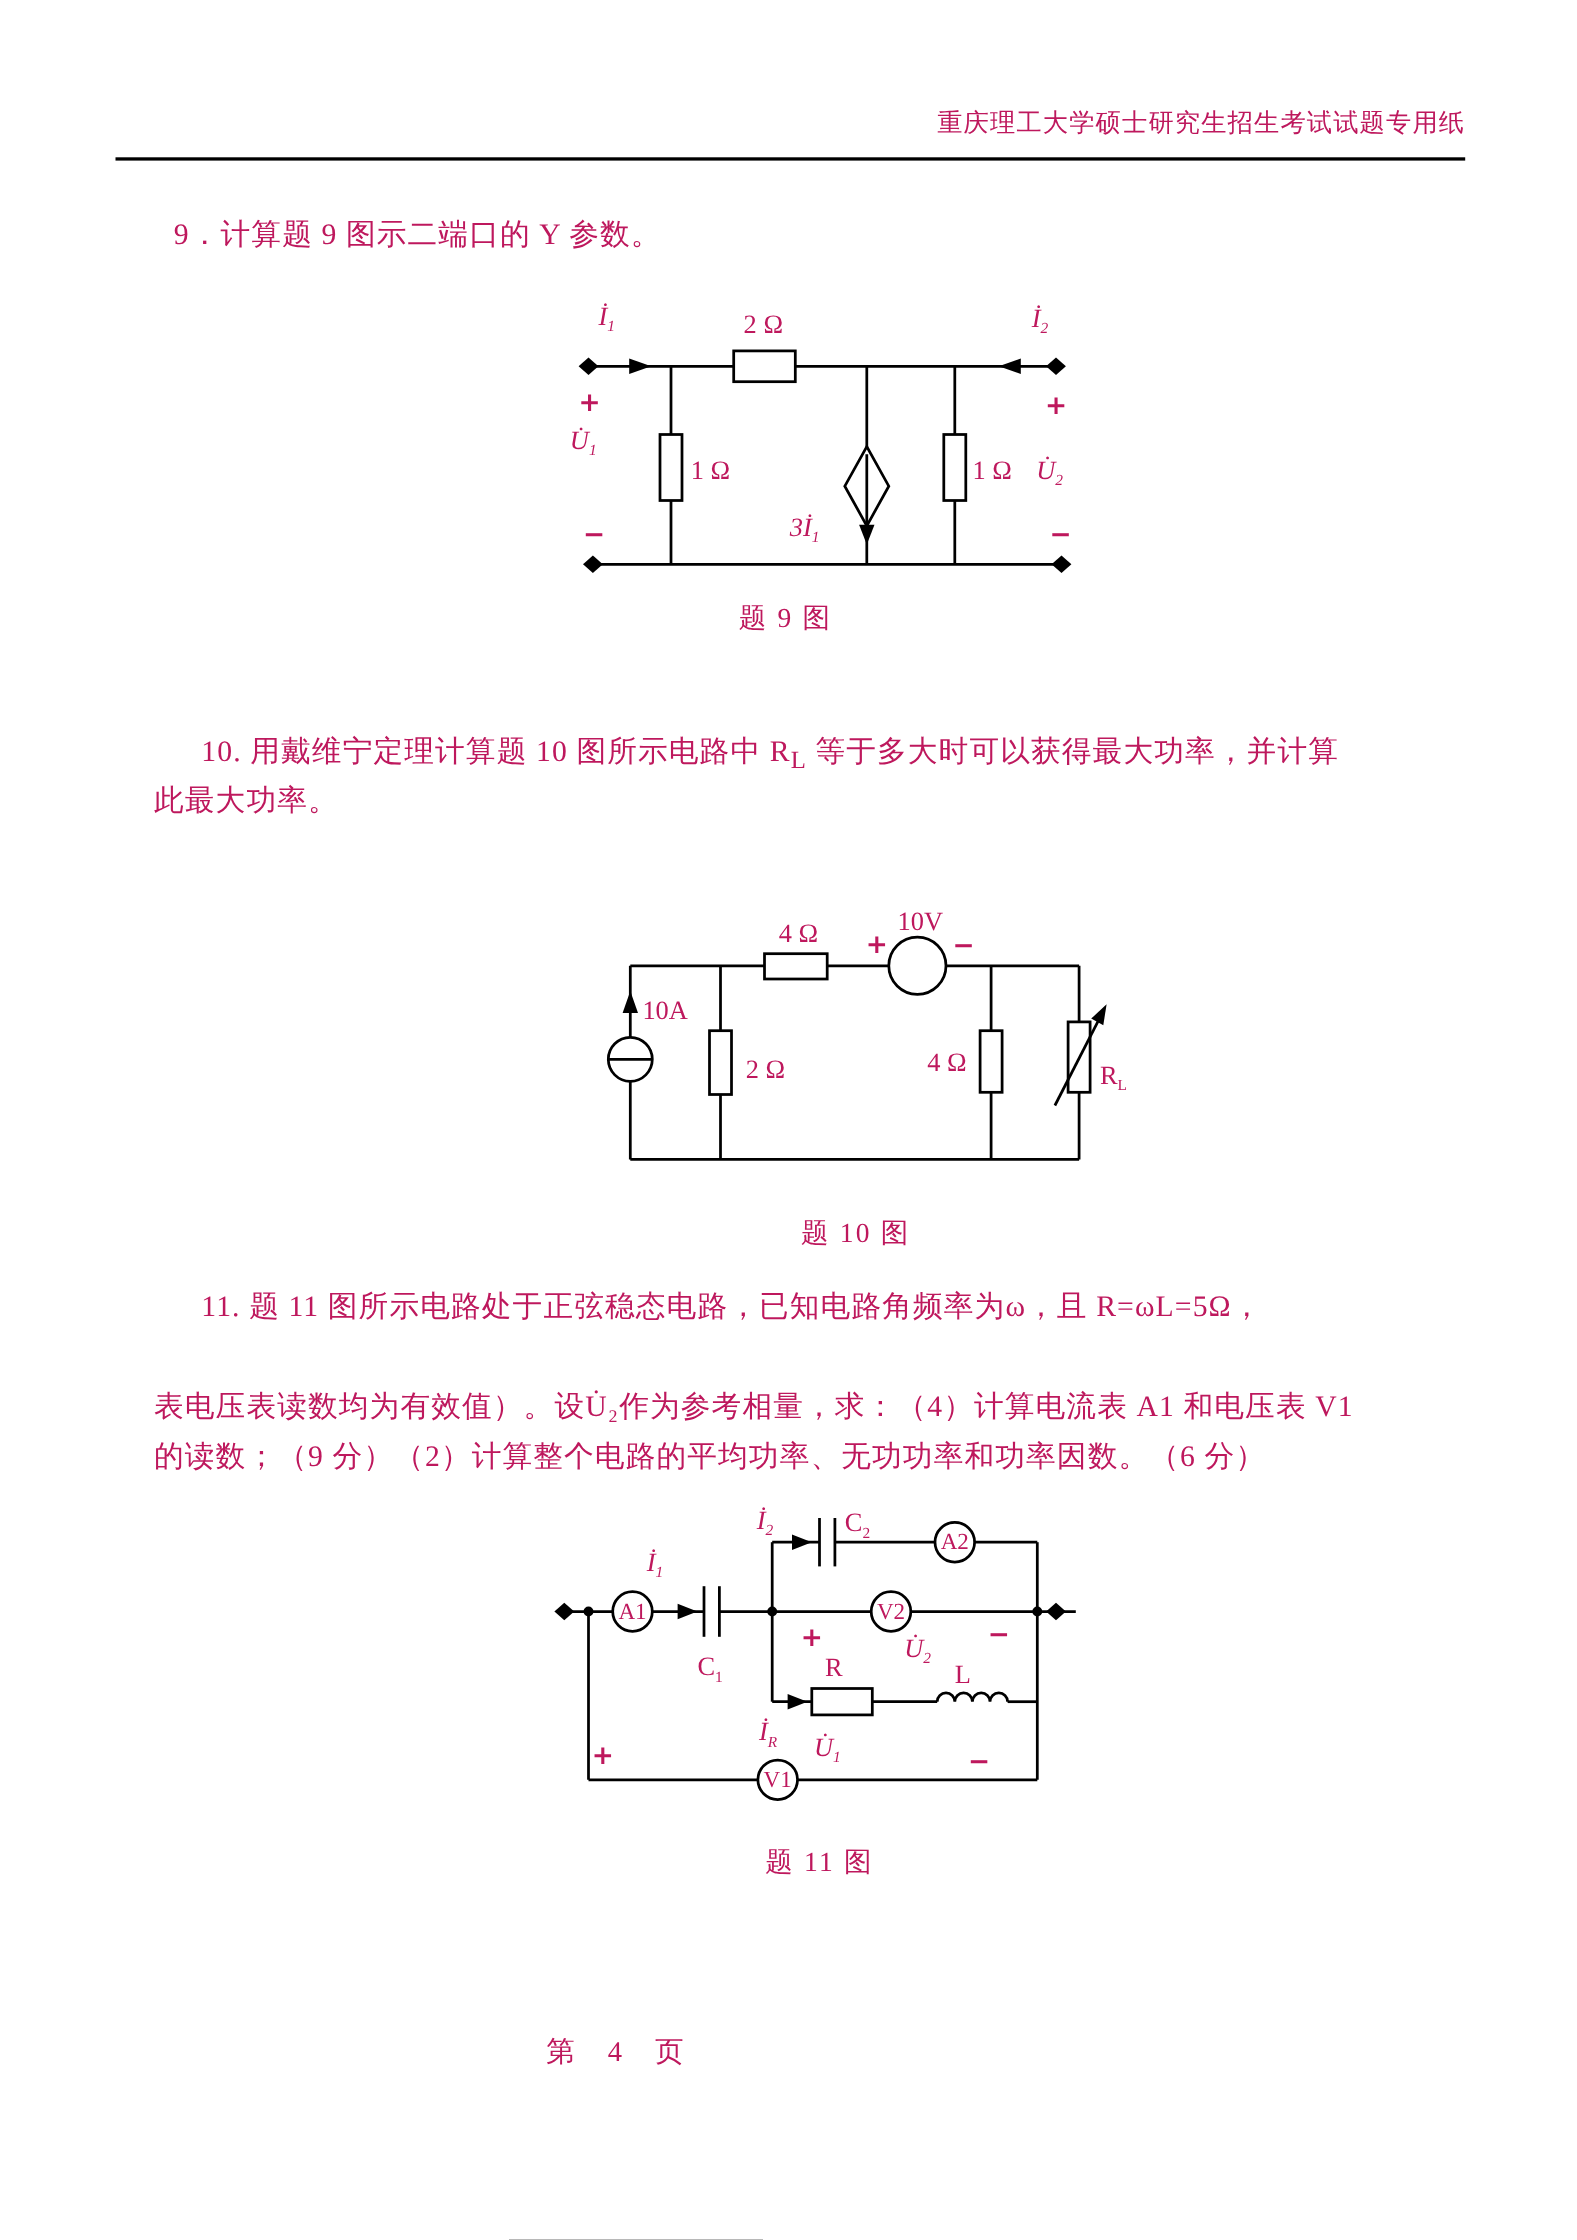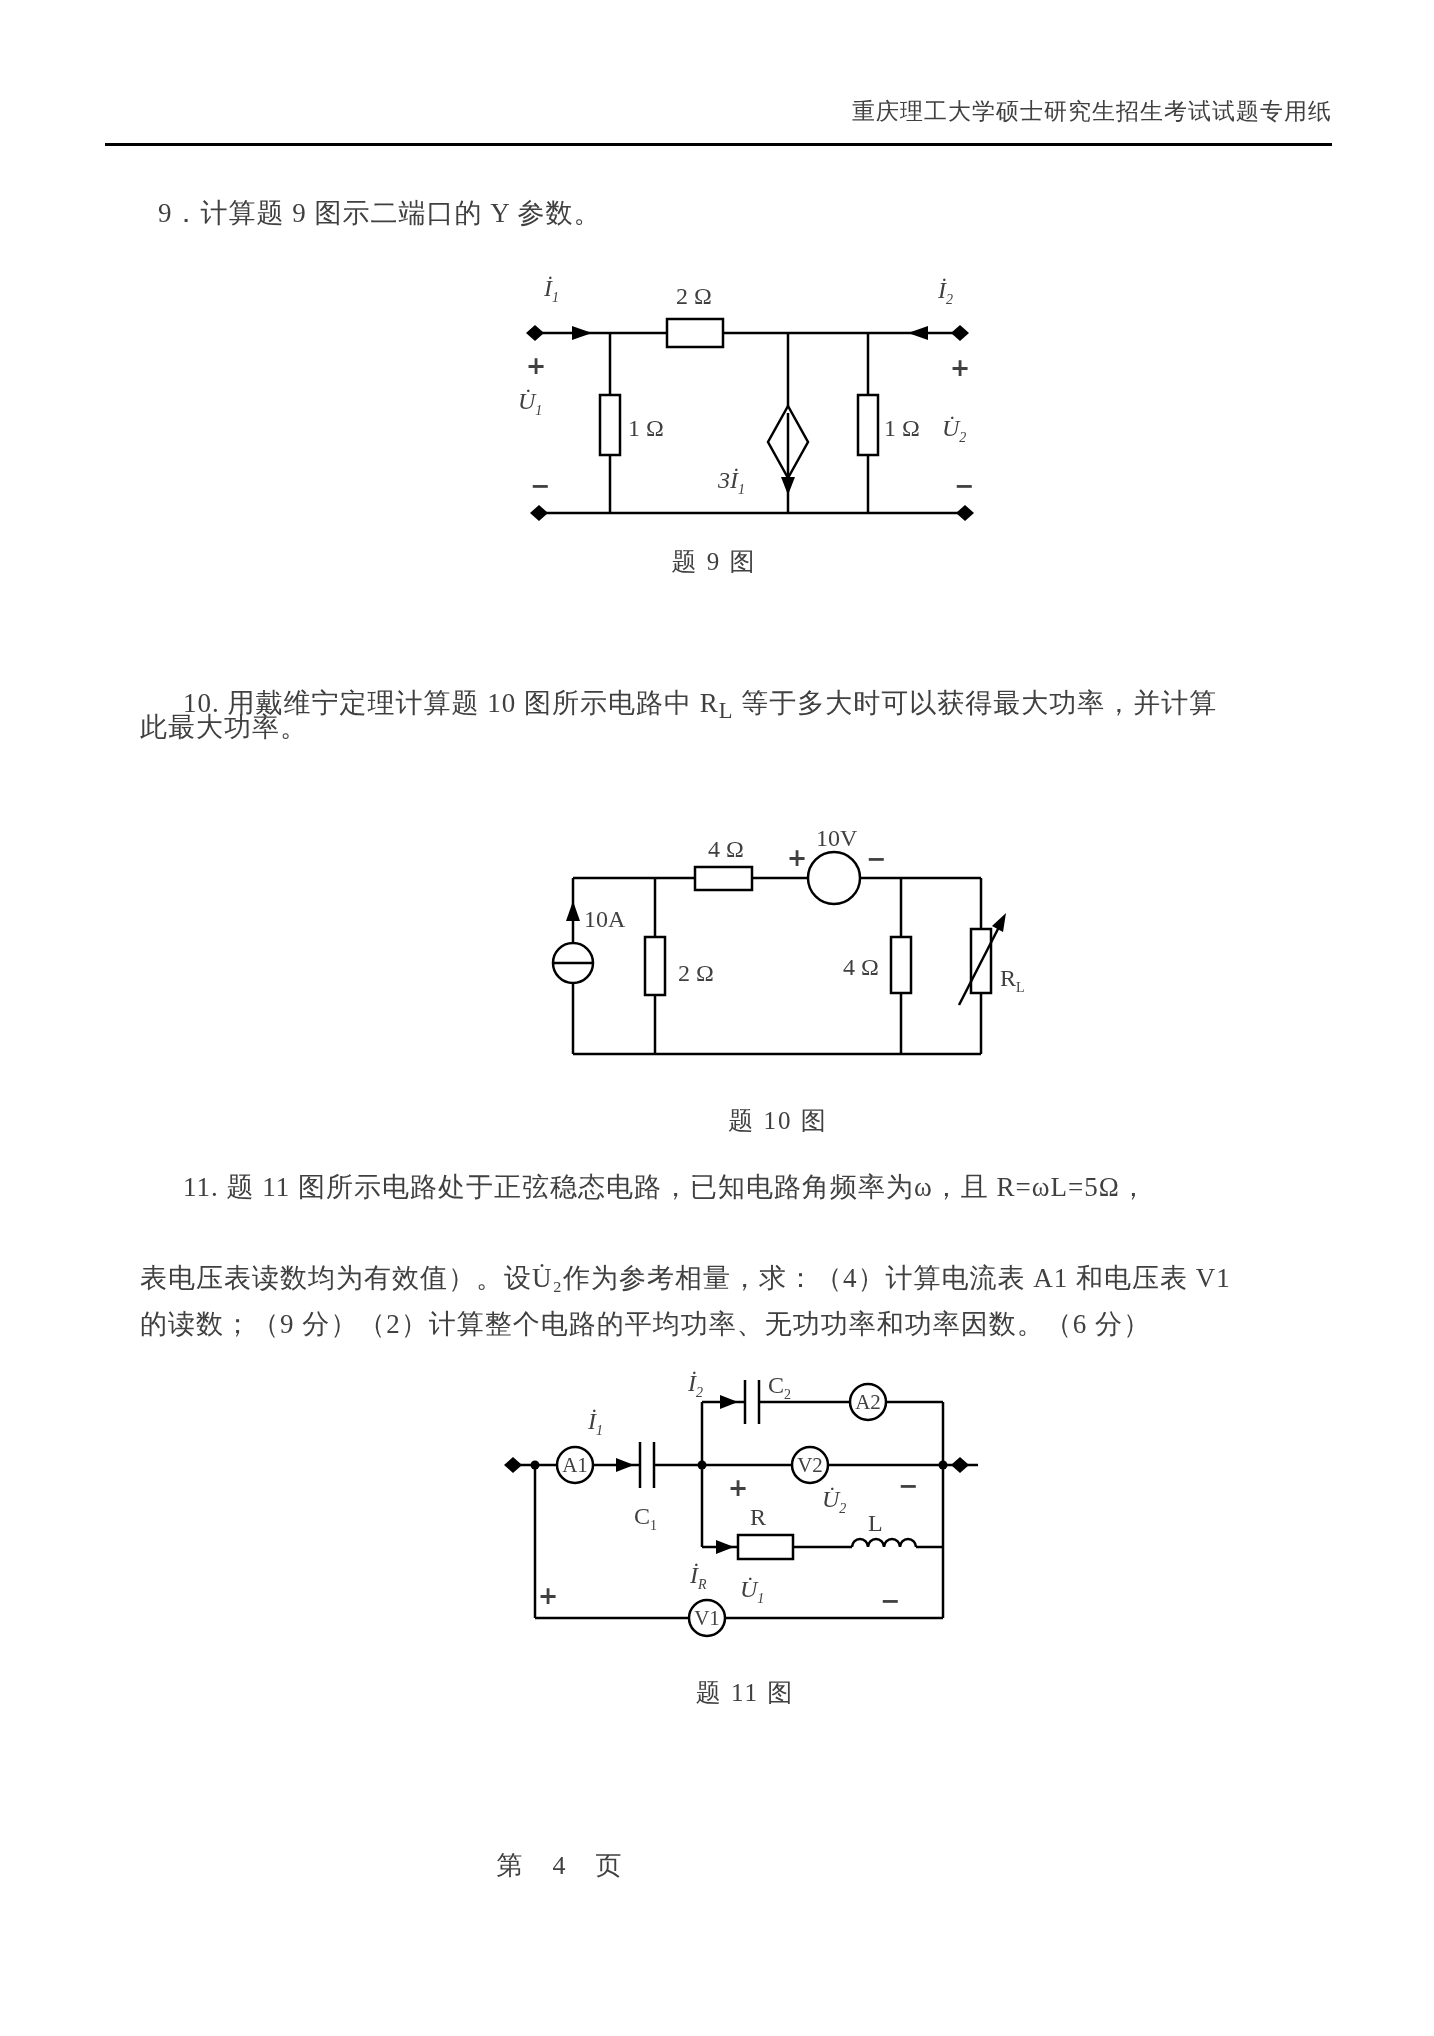--- a/index.html
+++ b/index.html
@@ -1,17 +1,17 @@
 <!DOCTYPE html>
 <html><head>
 <meta charset="utf-8">
 <style>
   html,body{margin:0;padding:0;background:#888;}
   .page{position:relative;width:1434px;height:2036px;background:#ffffff;margin:0 auto;
-        font-family:"Liberation Serif","DejaVu Serif",serif;color:#404040;overflow:hidden;}
+        font-family:"Liberation Serif","DejaVu Serif",serif;color:#be185d;overflow:hidden;}
   .abs{position:absolute;}
   .txt{font-size:27px;line-height:34px;white-space:nowrap;letter-spacing:1px;}
   .hdr{font-size:23px;letter-spacing:1px;}
   .rule{background:#000;height:3px;}
   .cap{font-size:25px;text-align:center;letter-spacing:2px;}
   .circuit{position:absolute;}
   .circuit svg{position:absolute;left:0;top:0;}
   svg line,svg path,svg rect,svg circle,svg polygon{stroke:#000;stroke-width:2.5;fill:none;}
   svg .f{fill:#000;stroke:none;}
   svg .w{fill:#fff;}
@@ -74,21 +74,21 @@
     <span class="clbl sg" style="left:50px;top:218px;">−</span>
     <span class="clbl" style="left:148px;top:160px;">1 Ω</span>
     <span class="clbl it" style="left:238px;top:212px;text-align:center;"><span>3İ</span><sub>1</sub></span>
     <span class="clbl" style="left:404px;top:160px;">1 Ω</span>
     <span class="clbl sg" style="left:470px;top:100px;">+</span>
     <span class="clbl it" style="left:462px;top:160px;"><span>U̇</span><sub>2</sub></span>
     <span class="clbl sg" style="left:474px;top:218px;">−</span>
   </div>
   <div class="abs cap" style="left:624px;top:545px;width:180px;">题 9 图</div>
 
-  <div class="abs txt" style="left:183px;top:666px;margin-top:20px;"><span>10. 用戴维宁定理计算题 10 图所示电路中 R</span><sub>L</sub><span> 等于多大时可以获得最大功率，并计算</span></div>
+  <div class="abs txt" style="left:183px;top:666px;"><span>10. 用戴维宁定理计算题 10 图所示电路中 R</span><sub>L</sub><span> 等于多大时可以获得最大功率，并计算</span></div>
   <div class="abs txt" style="left:140px;top:710px;">此最大功率。</div>
 
   <div class="circuit" style="left:540px;top:825px;width:510px;height:260px;">
     <svg width="510" height="260" viewBox="0 0 510 260">
       <g>
         <line x1="33" y1="53" x2="441" y2="53"></line>
         <line x1="33" y1="229" x2="441" y2="229"></line>
         <line x1="33" y1="53" x2="33" y2="229"></line>
         <line x1="115" y1="53" x2="115" y2="229"></line>
         <line x1="361" y1="53" x2="361" y2="229"></line>

